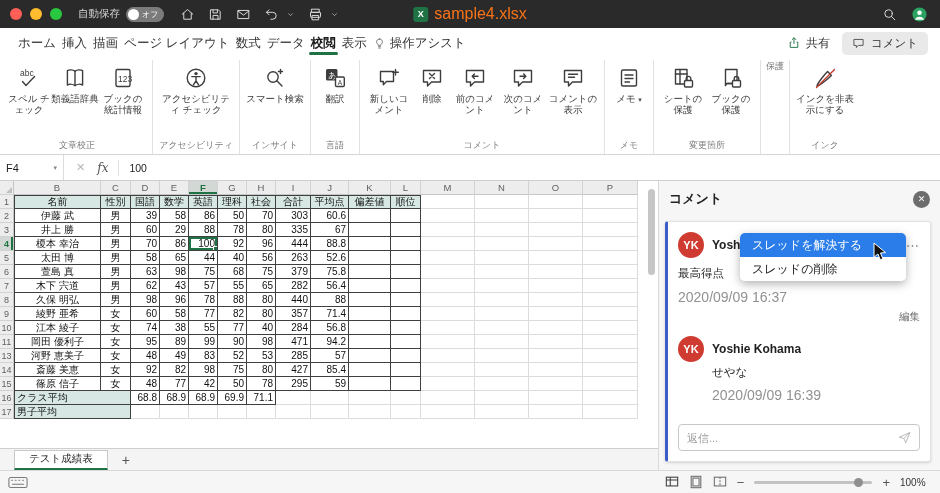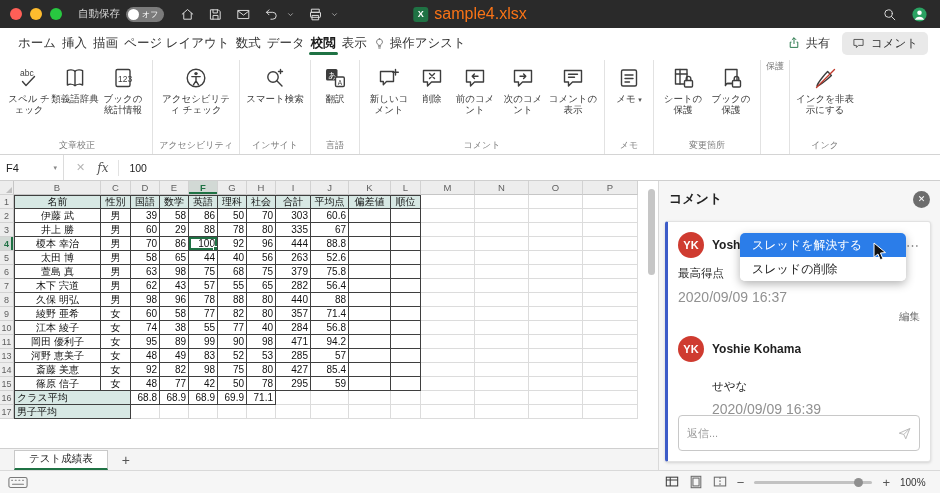--- a/index.html
+++ b/index.html
@@ -88,23 +88,23 @@
 .thread-card{position:absolute;left:6px;right:9px;top:40px;bottom:8px;background:#fff;border:1px solid #e2e2e2;border-left:3px solid #3d5cc8;border-radius:3px;box-shadow:0 1px 3px rgba(0,0,0,.15);padding:10px}
 .cmt-head{display:flex;align-items:center;gap:8px}
 .avatar{width:26px;height:26px;border-radius:50%;background:#cf3b30;color:#fff;font-size:11px;font-weight:bold;display:flex;align-items:center;justify-content:center;flex:none}
 .cauthor{font-size:12px;font-weight:bold;color:#1f1f1f;white-space:nowrap;overflow:hidden}
 .cmore{margin-left:auto;color:#777;font-size:13px;letter-spacing:1px}
 .ctext{margin-top:8px;font-size:11.5px;color:#2c2c2c}
 .ctime{margin-top:8px;font-size:14px;color:#919191}
 .cedit{text-align:right;font-size:10.5px;color:#6d6d6d;margin-top:5px}
 .reply-cmt{margin-top:12px}
 .indent{margin-left:34px}
-.indent .ctext{margin-top:17px}
+.indent .ctext{margin-top:3px}
 .indent .ctime{margin-top:7px}
-.replybox{position:absolute;left:10px;right:10px;bottom:10px;height:36px;border:1px solid #c8c8c8;border-radius:4px;background:#fff;display:flex;align-items:center}
+.replybox{position:absolute;left:10px;right:10px;bottom:10px;height:27px;border:1px solid #c8c8c8;border-radius:4px;background:#fff;display:flex;align-items:center}
 .reply{flex:1;border:none;outline:none;font-size:11px;padding:0 8px;color:#333;font-family:"Liberation Sans",sans-serif;background:transparent}
 .reply::placeholder{color:#9a9a9a}
 .sendic{width:15px;height:15px;margin-right:7px;stroke:#b5b5b5;fill:none;stroke-width:1.5;stroke-linejoin:round}
 
 .ctxmenu{position:absolute;left:740px;top:233px;width:166px;background:#fff;border-radius:5px;box-shadow:0 3px 10px rgba(0,0,0,.3);overflow:hidden;z-index:50}
 .mi{height:24px;display:flex;align-items:center;padding:0 12px;font-size:12px;color:#222;background:#fff;white-space:nowrap}
 .mi.active{background:#2b7de9;color:#fff}
 .cursor{position:absolute;left:872px;top:242px;width:18px;height:18px;z-index:60}
 
 .statusbar{position:absolute;left:0;bottom:0;width:940px;height:23px;background:#f6f6f6;border-top:1px solid #d9d9d9}

